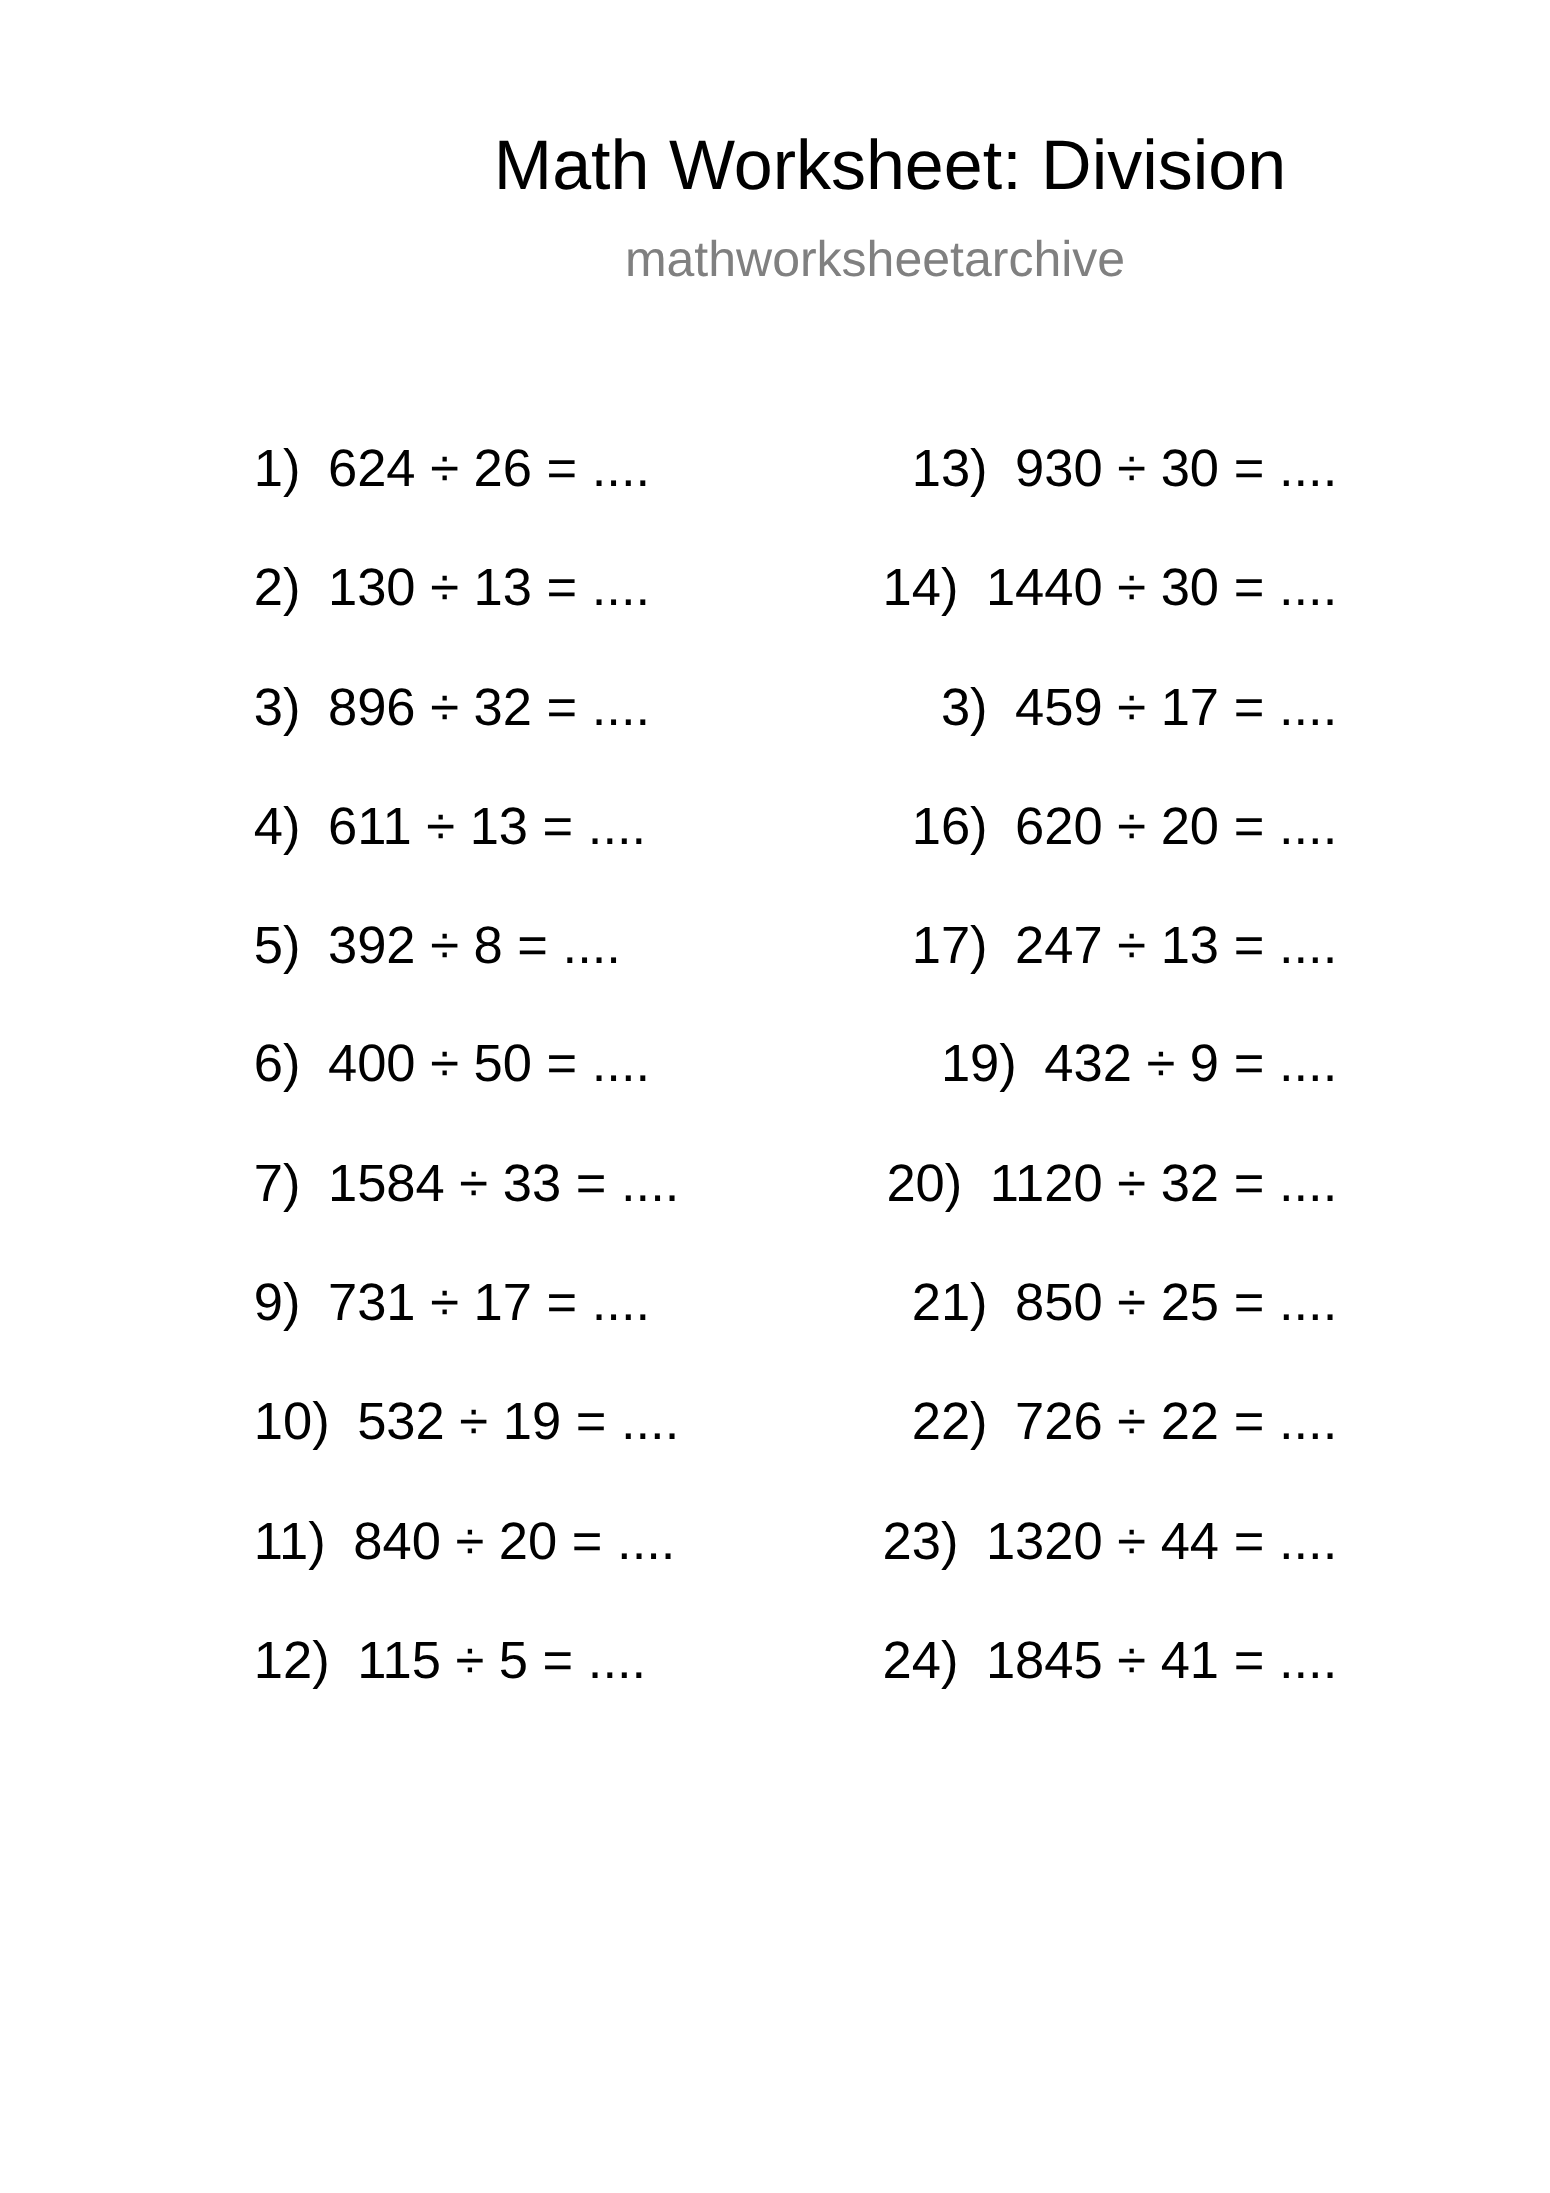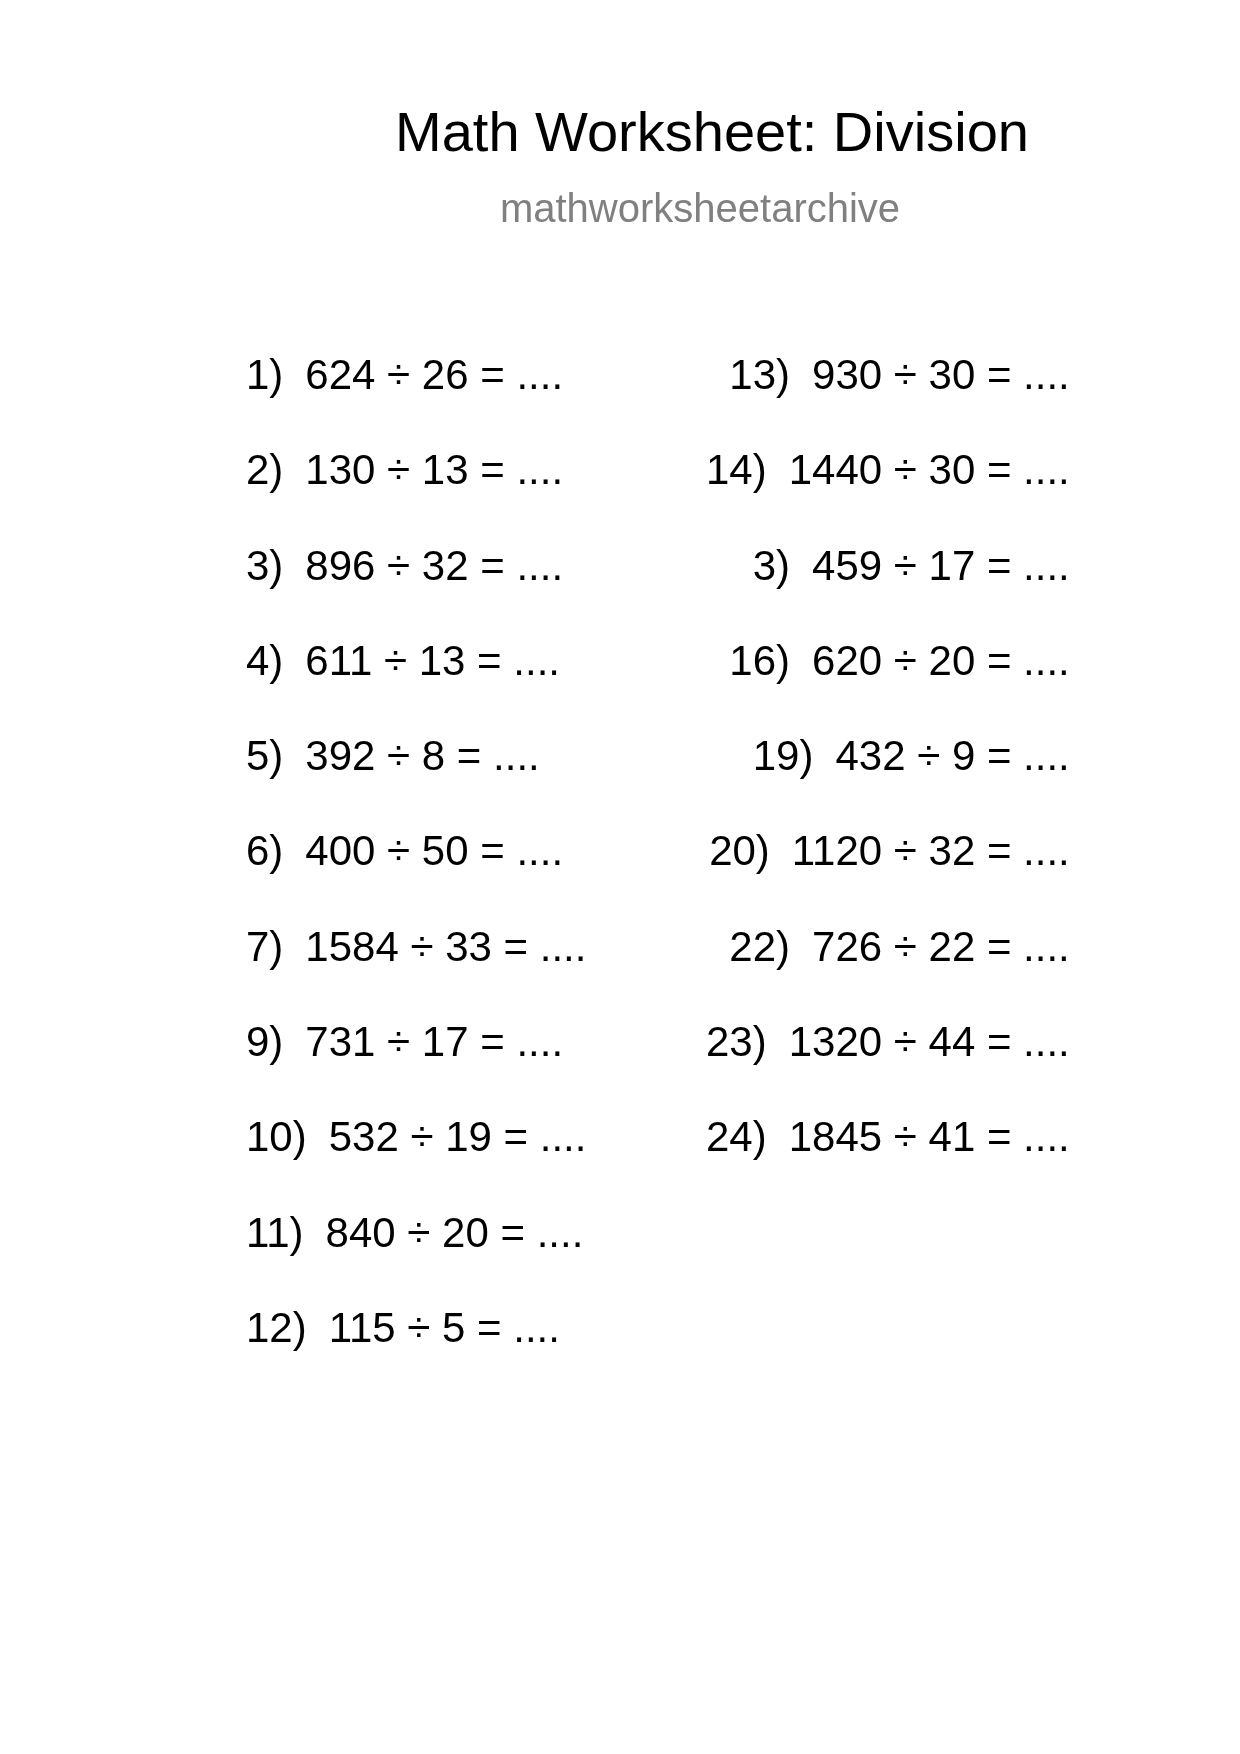--- a/index.html
+++ b/index.html
@@ -33,21 +33,21 @@
       text-align: center;
       font-size: 40px;
       line-height: 48px;
       color: #808080;
       white-space: nowrap;
     }
     .col {
       position: absolute;
       top: 350px;
     }
-    .col.left { left: 203px; margin-left: 43px; }
+    .col.left { left: 203px; }
     .col.right { left: 706px; text-align: right; }
     .problem {
       height: 95.3px;
       font-size: 42px;
       line-height: 50px;
       white-space: pre;
     }
     .problem span { display: inline; }
     .num { margin-right: 22px; }
   </style>
@@ -69,18 +69,20 @@
   <div class="problem"><span class="num">10)</span><span>532 ÷ 19 = ....</span></div>
   <div class="problem"><span class="num">11)</span><span>840 ÷ 20 = ....</span></div>
   <div class="problem"><span class="num">12)</span><span>115 ÷ 5 = ....</span></div>
 </div>
 
 <div class="col right">
   <div class="problem"><span class="num">13)</span><span>930 ÷ 30 = ....</span></div>
   <div class="problem"><span class="num">14)</span><span>1440 ÷ 30 = ....</span></div>
   <div class="problem"><span class="num">3)</span><span>459 ÷ 17 = ....</span></div>
   <div class="problem"><span class="num">16)</span><span>620 ÷ 20 = ....</span></div>
+  <div class="problem"><span class="num">17)</span><span>247 ÷ 13 = ....</span></div>
   <div class="problem"><span class="num">19)</span><span>432 ÷ 9 = ....</span></div>
   <div class="problem"><span class="num">20)</span><span>1120 ÷ 32 = ....</span></div>
+  <div class="problem"><span class="num">21)</span><span>850 ÷ 25 = ....</span></div>
   <div class="problem"><span class="num">22)</span><span>726 ÷ 22 = ....</span></div>
   <div class="problem"><span class="num">23)</span><span>1320 ÷ 44 = ....</span></div>
   <div class="problem"><span class="num">24)</span><span>1845 ÷ 41 = ....</span></div>
 </div>
 
 </body></html>

